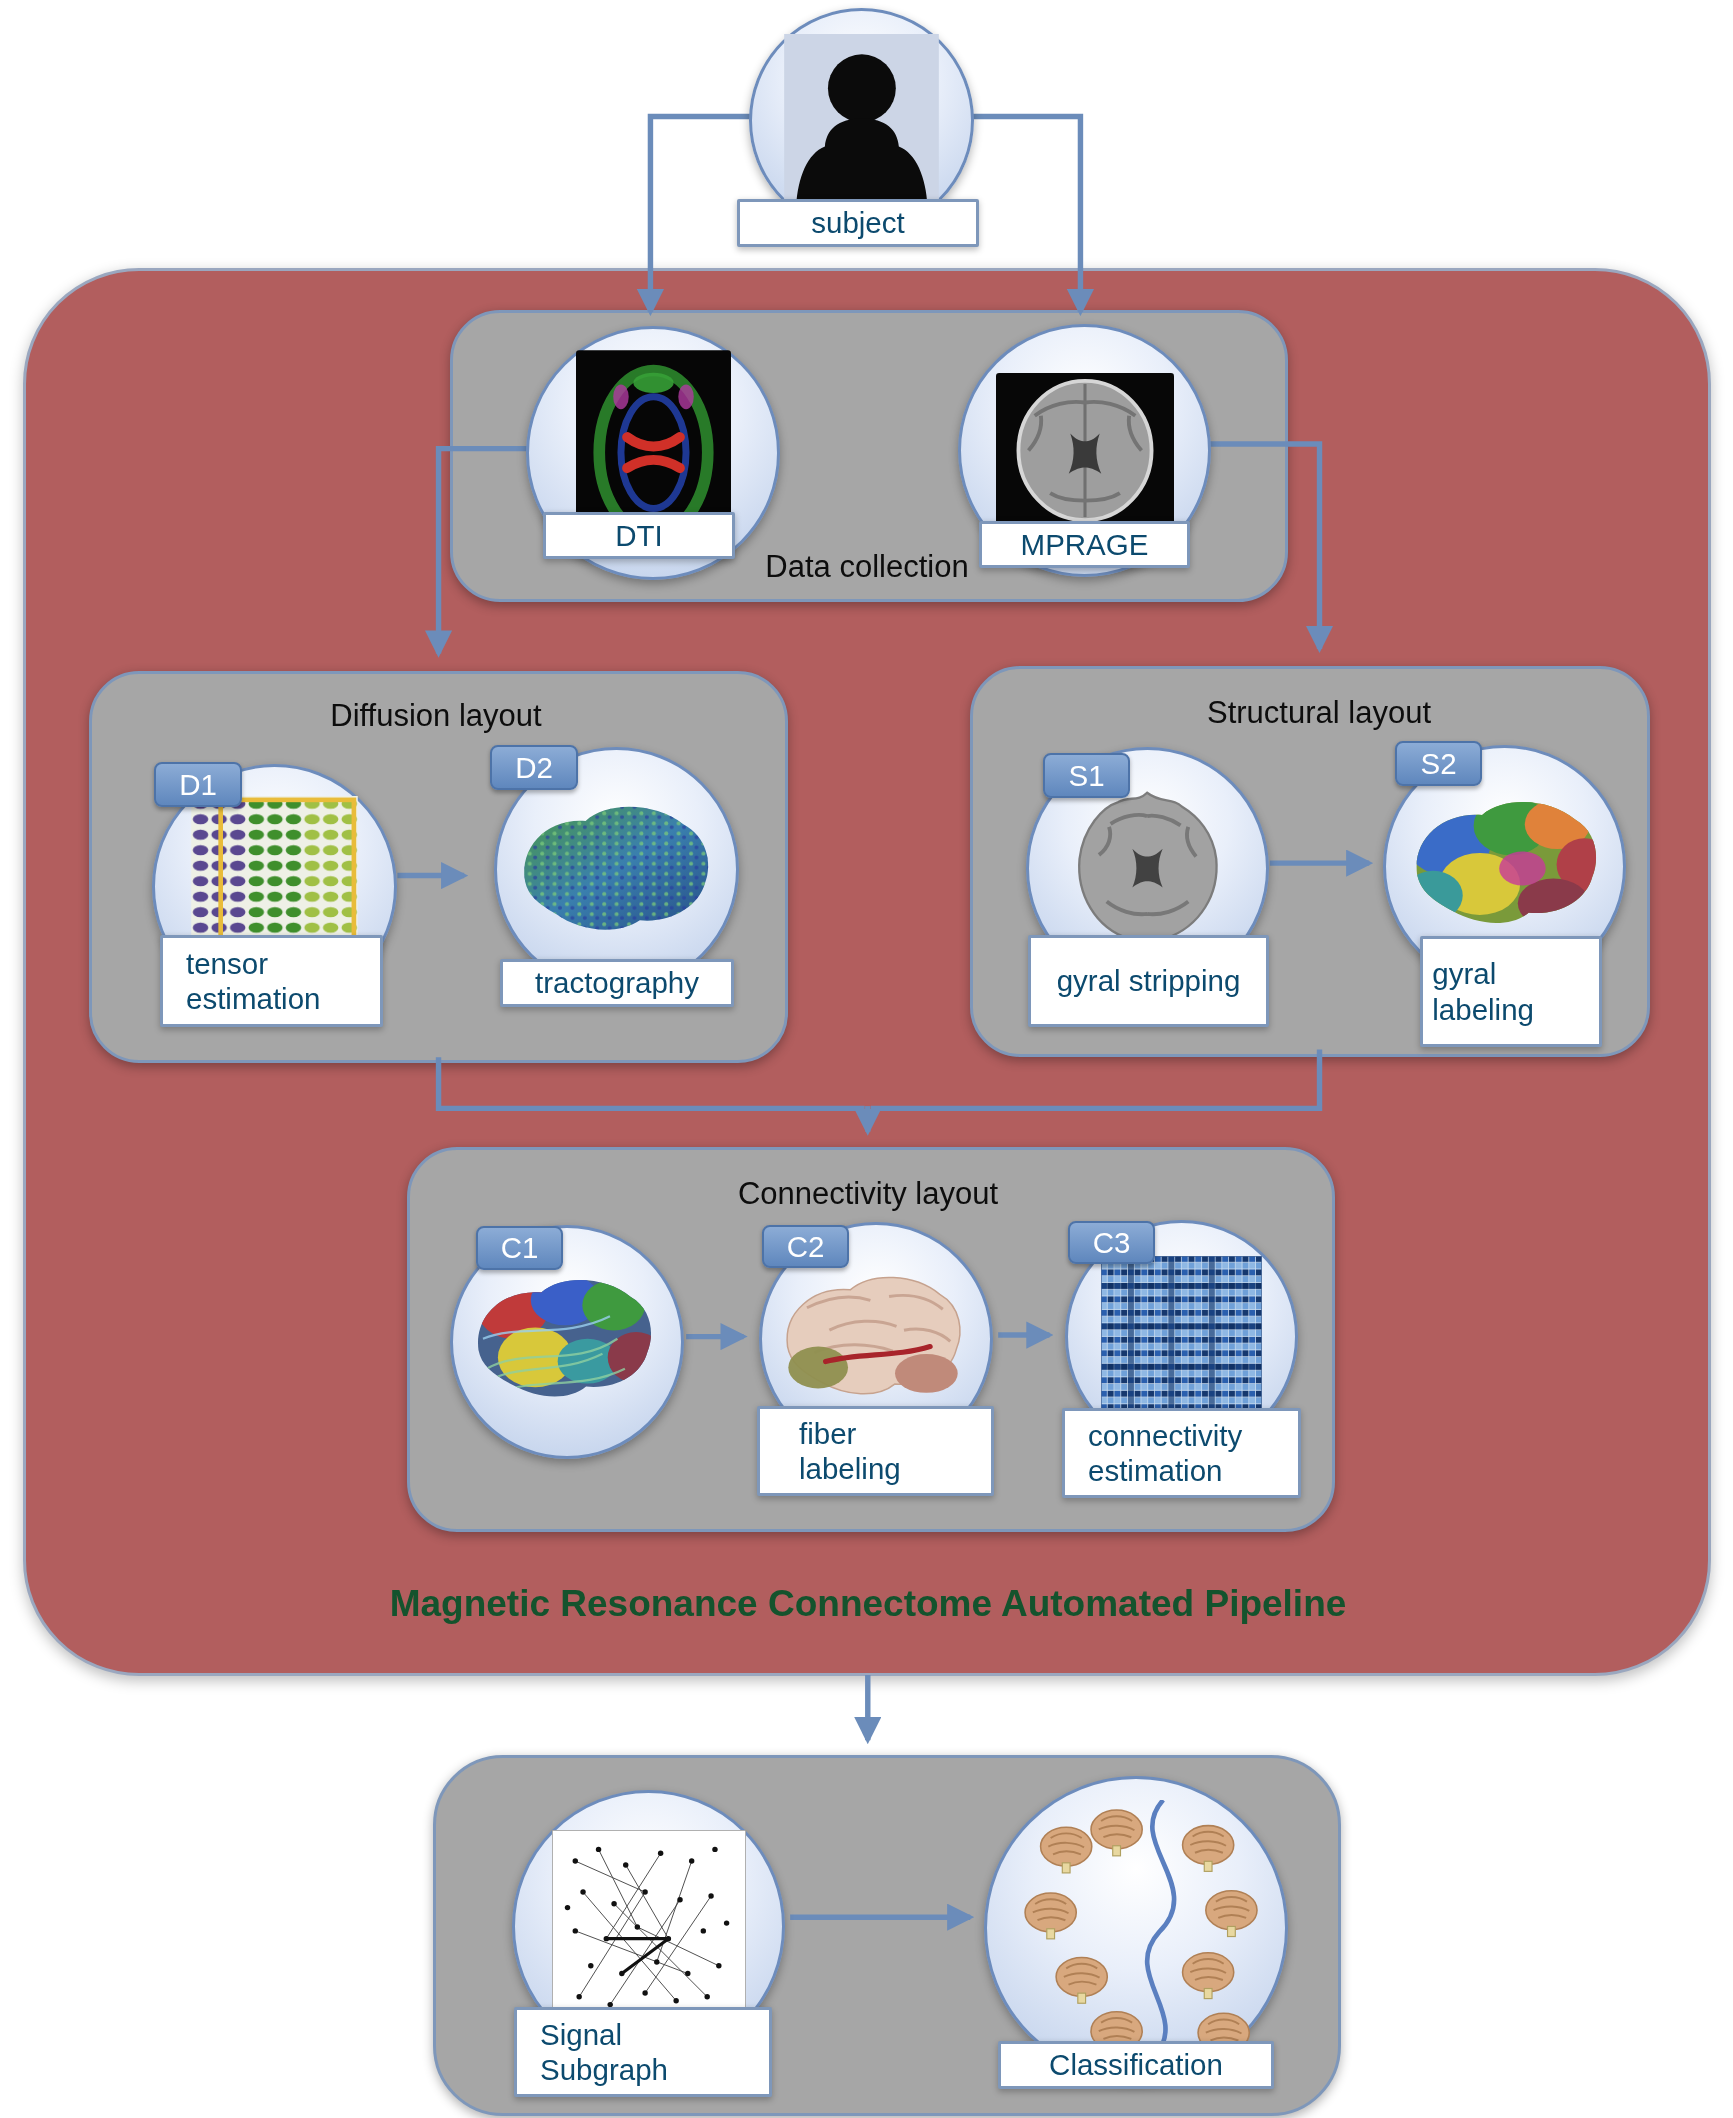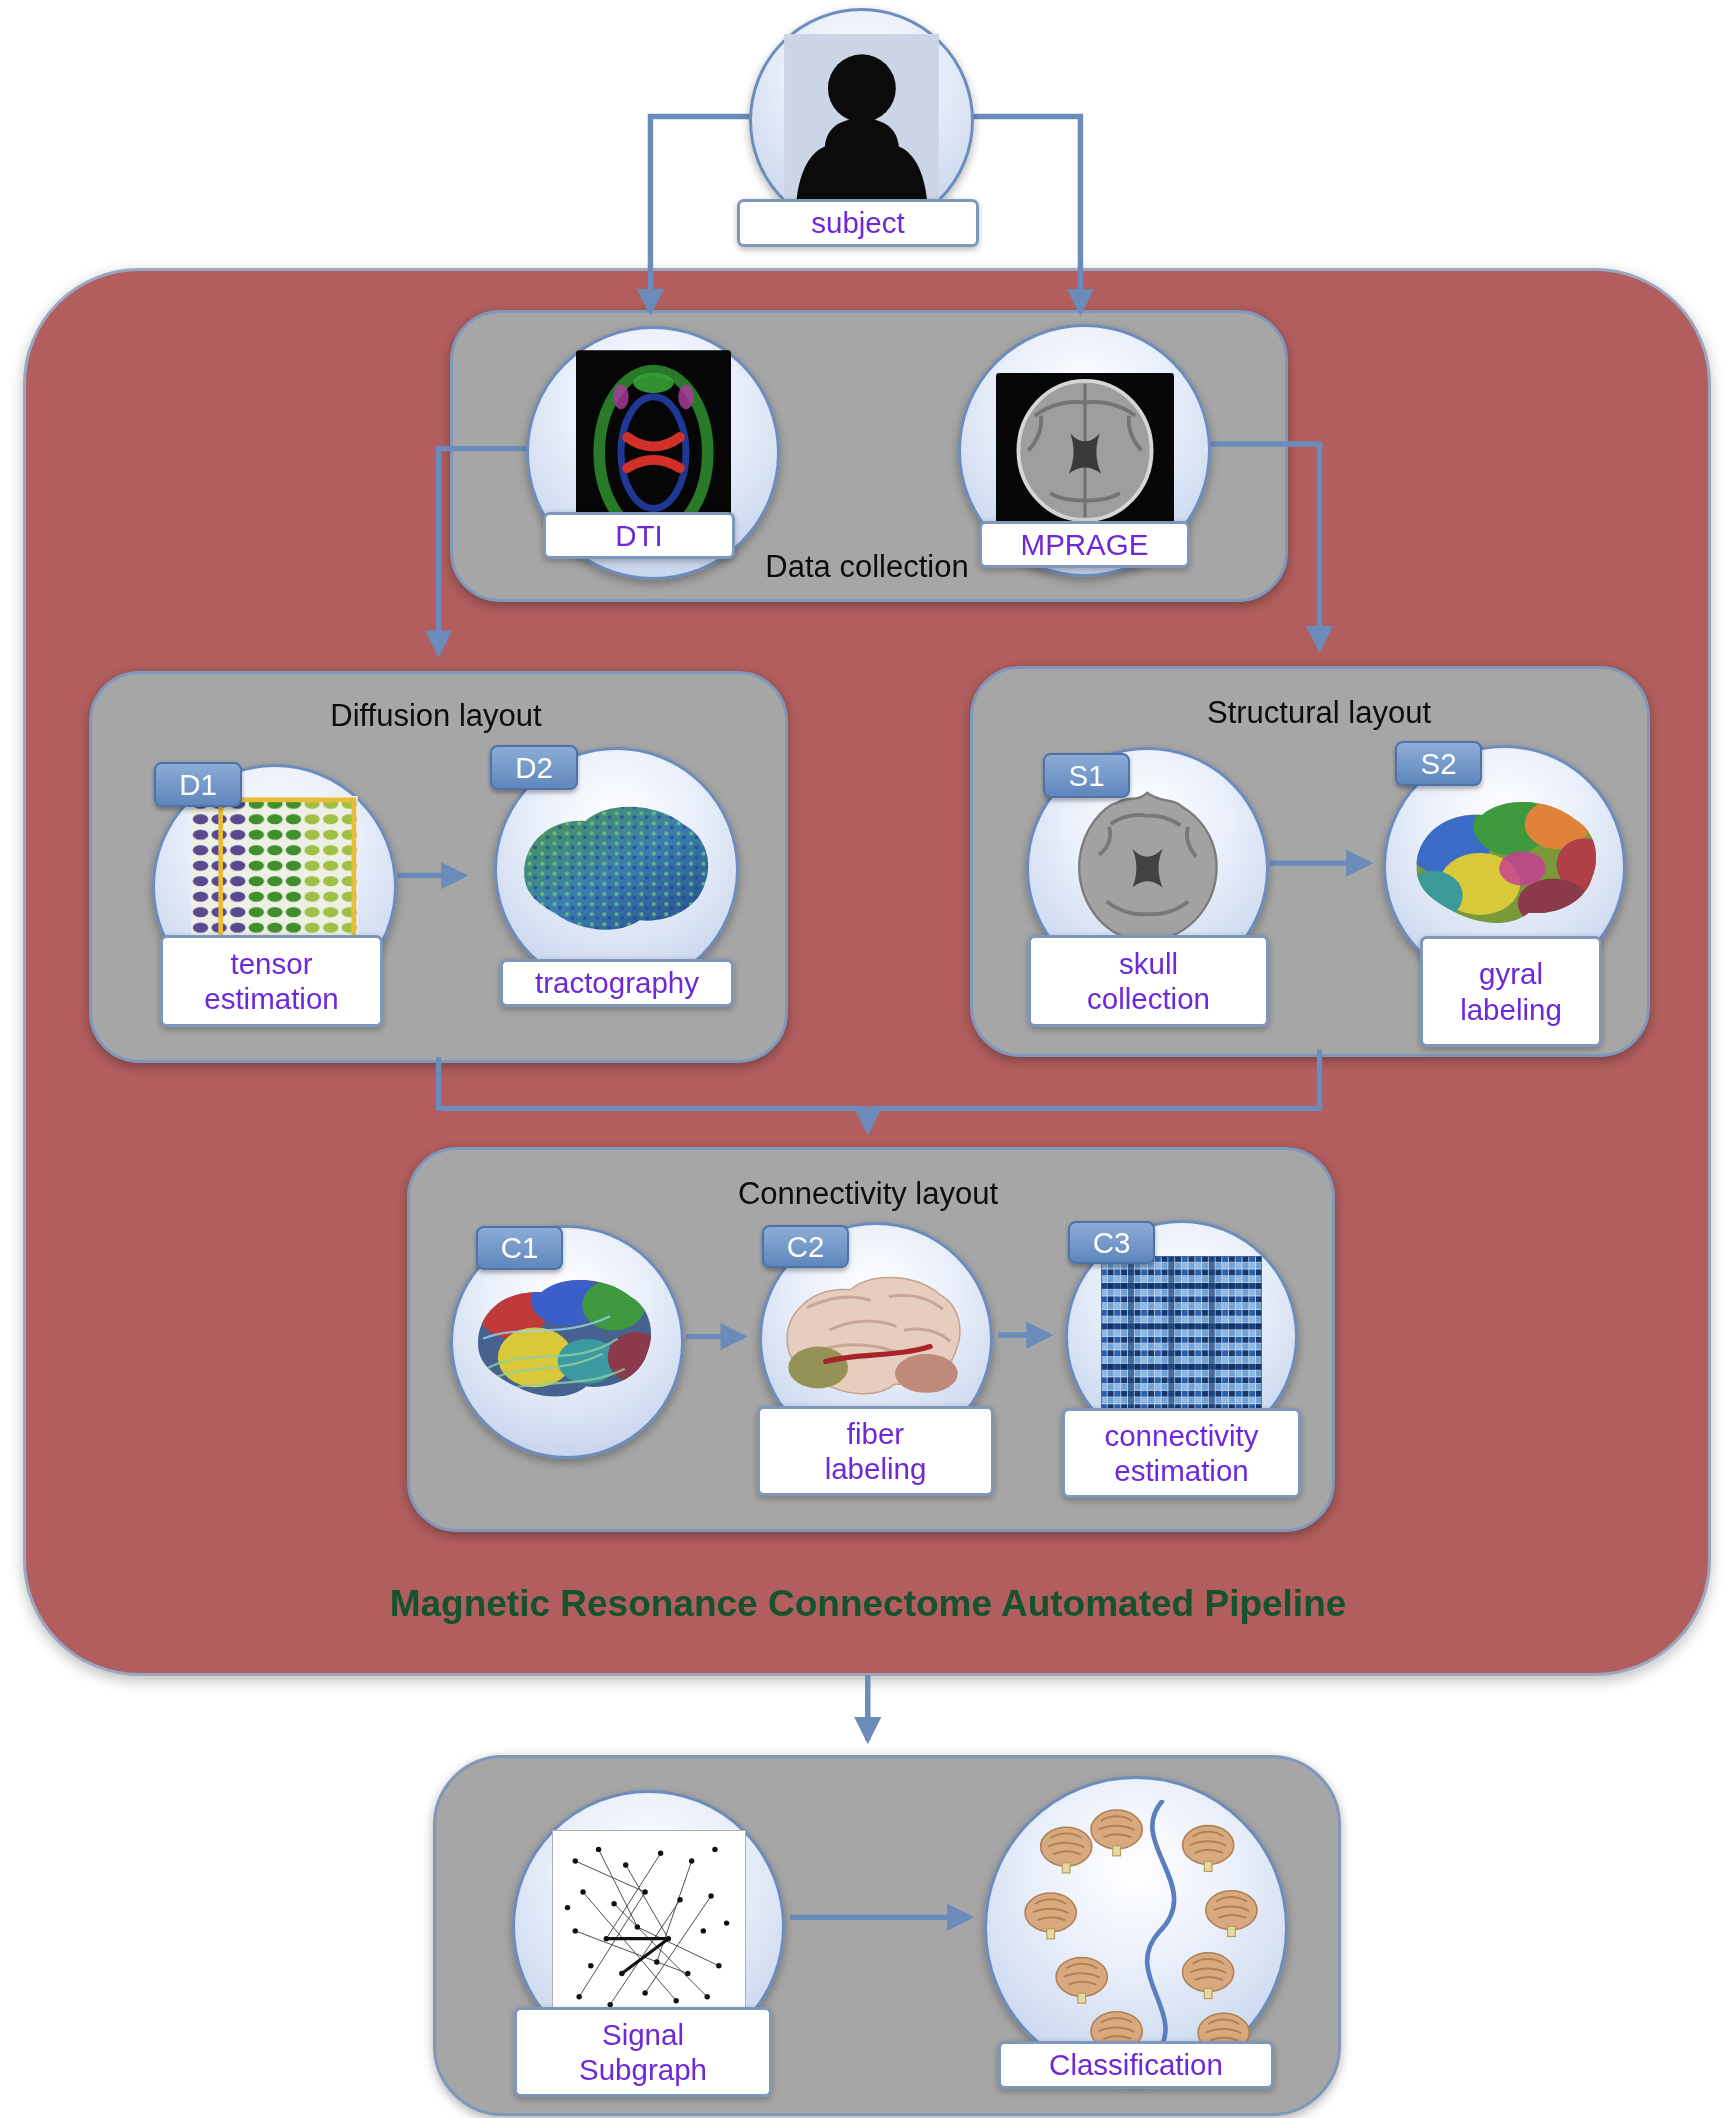--- a/index.html
+++ b/index.html
@@ -2,21 +2,21 @@
 <html style="font-size:12.4px"><head>
 <meta charset="utf-8">
 <style>
   html,body{margin:0;padding:0;background:#ffffff;}
   #stage{position:relative;width:1734px;height:2119px;font-family:"Liberation Sans",sans-serif;background:#ffffff;overflow:hidden;}
   .redbox{position:absolute;background:#b25e5e;border:3.9px solid #9aa7bf;border-radius:116px;z-index:1;box-shadow:0 4.7px 14px rgba(0,0,0,.25);}
   .panel{position:absolute;background:#a6a6a6;border:3.9px solid #7e97ba;border-radius:50px;z-index:2;box-shadow:0 3.9px 11px rgba(0,0,0,.3);}
   .connectors{position:absolute;left:0;top:0;z-index:3;pointer-events:none;}
   .circle{position:absolute;border-radius:50%;border:3.9px solid #6d8cbc;background:radial-gradient(circle at 50% 30%, #ffffff 0%, #e9effa 40%, #b9cbe8 100%);z-index:4;display:flex;align-items:center;justify-content:center;box-shadow:0 3.9px 9.3px rgba(0,0,0,.3);}
   .circle svg{display:block;}
-  .pill{position:absolute;background:#ffffff;border:3.1px solid #7e97ba;border-radius:7px;z-index:5;display:flex;align-items:center;justify-content:center;text-align:center;font-size:29.5px;color:#6d28d9;line-height:1.2;box-sizing:border-box;padding:3.1px 23px;box-shadow:0 2.3px 6.2px rgba(0,0,0,.25);}
+  .pill{position:absolute;background:#ffffff;border:3.1px solid #7e97ba;border-radius:2px;z-index:5;display:flex;align-items:center;justify-content:center;text-align:left;font-size:29.5px;color:#0c4a6e;line-height:1.2;box-sizing:border-box;padding:3.1px 23px;box-shadow:0 2.3px 6.2px rgba(0,0,0,.25);}
   .tag{position:absolute;background:linear-gradient(180deg,#8cacd6,#5f87bd);border:2.3px solid #4d73a8;border-radius:7.8px;color:#ffffff;z-index:5;display:flex;align-items:center;justify-content:center;font-size:29.5px;box-sizing:border-box;box-shadow:0 2.3px 4.7px rgba(0,0,0,.3);}
   .panel-title{position:absolute;z-index:4;font-weight:normal;font-size:31px;color:#0d0d0d;text-align:center;}
   .pipeline-title{position:absolute;z-index:4;font-weight:bold;font-size:37px;color:#14532d;text-align:center;}
 </style>
 </head>
 <body>
 
 <div id="stage">
 
   <div class="redbox" style="left:23px;top:268px;width:1682px;height:1402px;"></div>
@@ -136,21 +136,21 @@
   <div class="panel-title" style="left:1125px;top:695px;width:388px;">Structural layout</div>
 
   <div class="circle" style="left:1026px;top:747px;width:237px;height:237px;">
     <svg width="167" height="167" viewBox="0 0 215 215">
       <path d="M107,10 C125,24 140,16 152,28 C172,40 192,62 196,95 C200,140 176,182 130,198 C115,204 98,204 84,198 C40,184 16,140 20,95 C25,55 50,28 70,22 C84,14 95,22 107,10 Z" fill="#a2a2a2" stroke="#7c7c7c" stroke-width="3"></path>
       <path d="M60,50 C75,40 95,36 107,40 M150,52 C135,42 118,38 107,40 M45,90 C58,80 62,66 58,54 M170,92 C160,80 156,66 160,54 M55,150 C70,162 90,168 107,166 M160,150 C145,162 125,168 107,166" stroke="#787878" stroke-width="5" fill="none"></path>
       <path d="M88,82 C95,98 95,116 88,132 C96,126 102,124 107,124 C113,124 119,126 127,132 C120,116 120,98 127,82 C119,90 113,92 107,92 C102,92 95,90 88,82 Z" fill="#424242"></path>
     </svg>
   </div>
   <div class="tag" style="left:1043px;top:753px;width:87px;height:45px;">S1</div>
-  <div class="pill" style="left:1028px;top:935px;width:241px;height:92px;">skull collection</div>
+  <div class="pill" style="left:1028px;top:935px;width:241px;height:92px;">gyral stripping</div>
 
   <div class="circle" style="left:1383px;top:745px;width:237px;height:237px;">
     <svg width="198" height="159" viewBox="0 0 255 205">
       <defs>
           <clipPath id="s2c">
             <path d="M14,112 C8,66 48,32 98,36 C126,12 184,14 218,42 C246,58 250,92 240,116 C232,146 198,166 158,162 C134,182 92,178 60,160 C34,146 18,134 14,112 Z"></path>
           </clipPath>
         </defs>
       <g clip-path="url(#s2c)">
         <rect width="255" height="205" fill="#7a9a3a"></rect>

